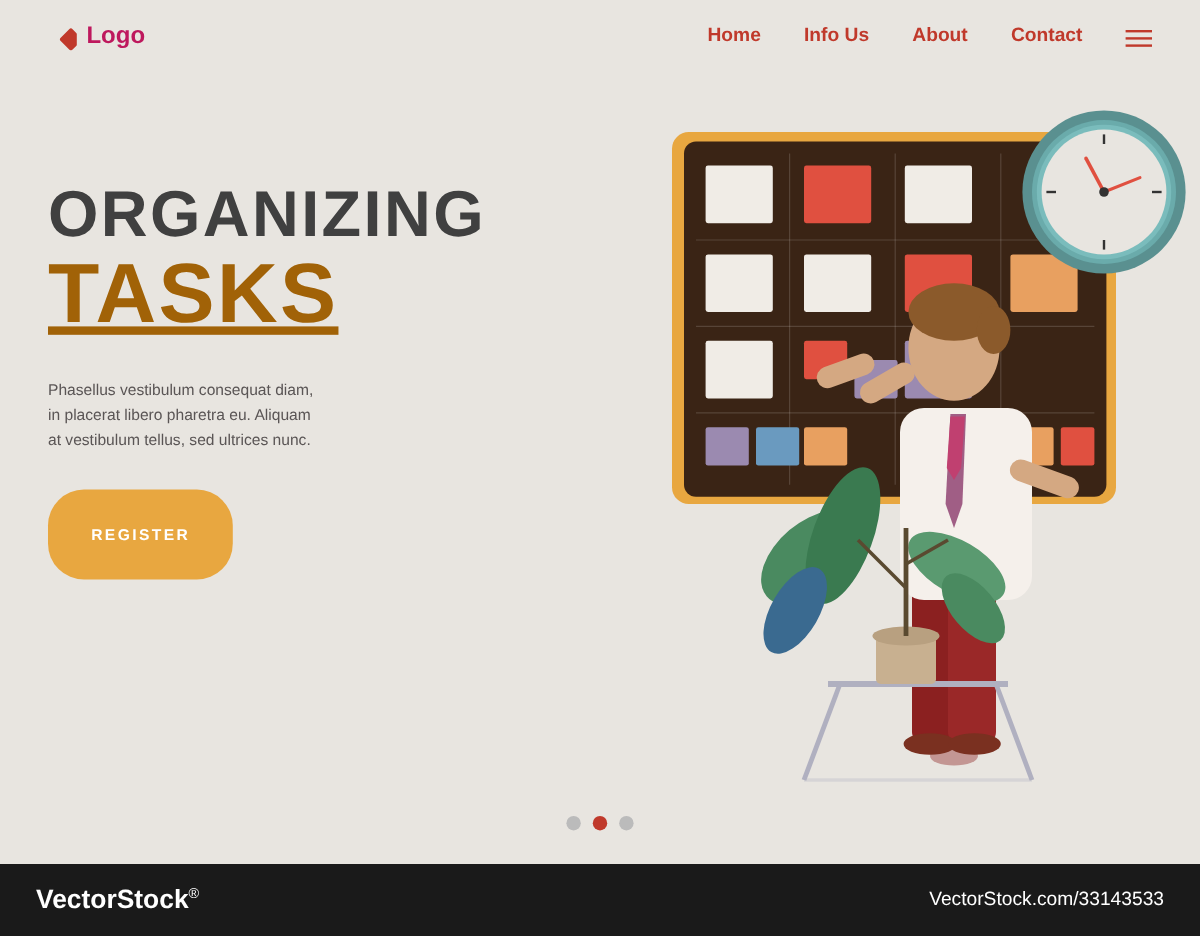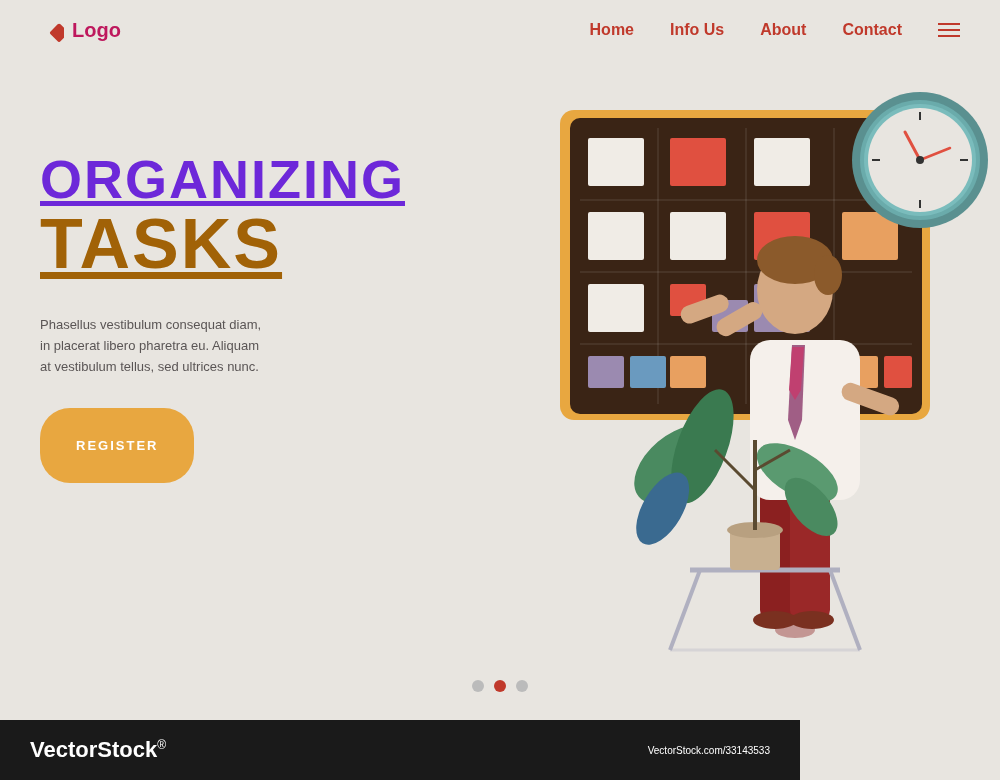--- a/index.html
+++ b/index.html
@@ -28,21 +28,21 @@
       width: 24px;
       height: 24px;
     }
     .logo-text {
       font-size: 20px;
       font-weight: 700;
       color: #be185d;
     }
     .nav {
       display: flex;
-      align-items: center;
+      align-items: flex-end;
       gap: 36px;
       padding-left: 23px;
     }
     .nav-item {
       font-size: 16px;
       font-weight: 600;
       color: #c0392b;
       cursor: pointer;
       text-decoration: none;
     }
@@ -70,25 +70,24 @@
 
     
     .left-content {
       position: absolute;
       left: 40px;
       top: 90px;
     }
     .heading-organizing {
       font-size: 54px;
       font-weight: 800;
-      color: #6d28d9;
+      color: #404040;
       letter-spacing: 2px;
       text-transform: uppercase;
       line-height: 1.1;
-      text-decoration: underline;
     }
     .heading-tasks {
       font-size: 70px;
       font-weight: 900;
       color: #a16207;
       letter-spacing: 2px;
       text-transform: uppercase;
       line-height: 1;
       text-decoration: underline;
     }
@@ -128,42 +127,42 @@
       height: 12px;
       border-radius: 50%;
       background: #bbb;
     }
     .dot.active {
       background: #c0392b;
     }
 
     
     .footer {
-      width: 800px;
+      width: 1000px;
       height: 60px;
       background: #1a1a1a;
       display: flex;
       align-items: center;
       justify-content: space-between;
       padding: 0 30px;
     }
     .footer-brand {
       color: white;
       font-size: 22px;
       font-weight: 300;
     }
     .footer-brand strong {
       font-weight: 700;
     }
     .footer-brand sup {
       font-size: 12px;
     }
     .footer-url {
       color: white;
-      font-size: 10px;
+      font-size: 16px;
     }
   </style>
 </head>
 <body>
 
 <header class="header">
   <div class="logo-area">
     <svg class="logo-diamond" viewBox="0 0 24 24">
       <rect x="12" y="2" width="14" height="14" rx="2" transform="rotate(45 12 12)" fill="#c0392b"></rect>
     </svg>

